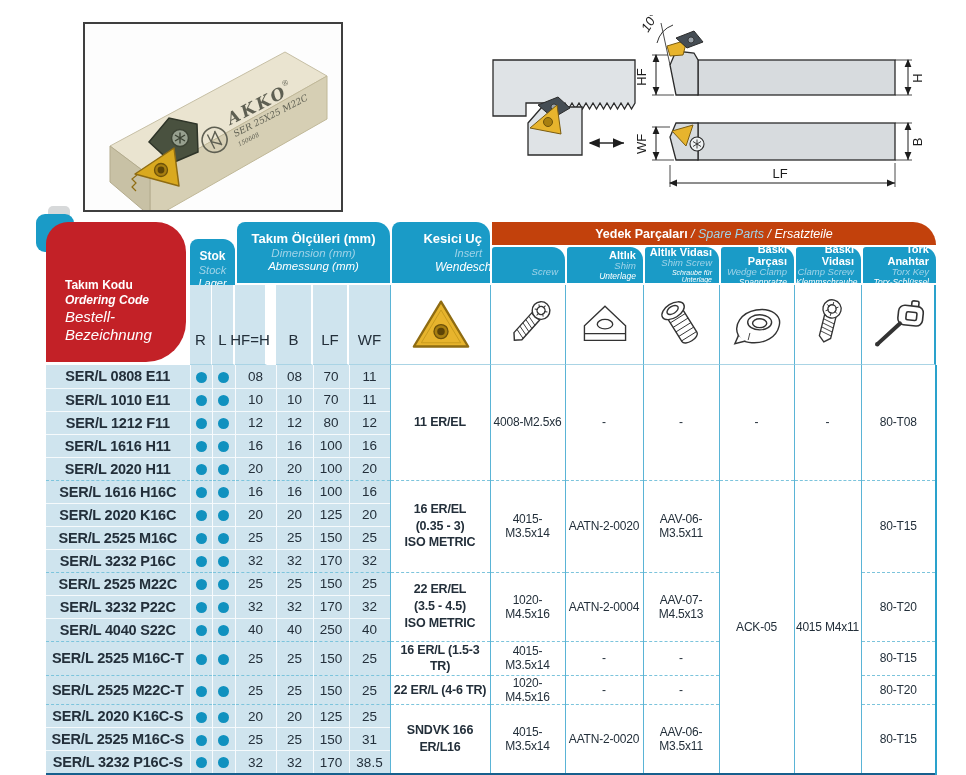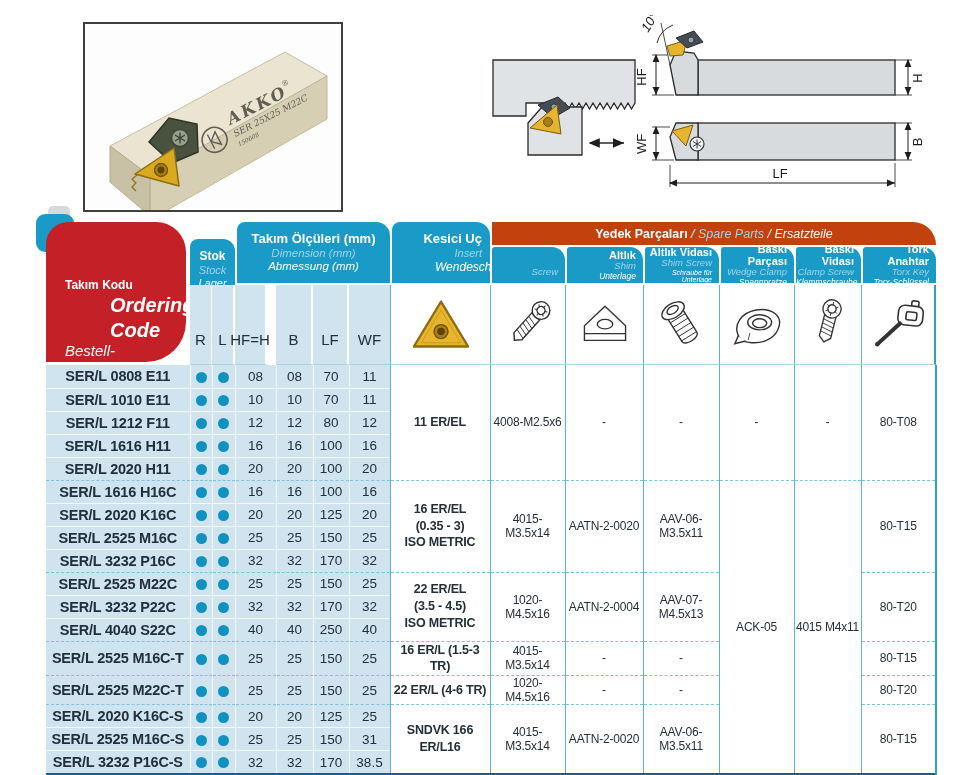--- a/index.html
+++ b/index.html
@@ -22,21 +22,21 @@
   #decor-gray  { position:absolute; left:48px; top:206px; width:22px; height:22px; background:#d7d9da; border-radius:5px; }
   #decor-cyan  { position:absolute; left:36px; top:214px; width:38px; height:38px; background:#1a9bc7; border-radius:9px; }
   
   #thead { position: absolute; left: 46px; top: 222px; width: 890px; height: 143px; }
   #redbox {
     position:absolute; left:0; top:0; width:140px; height:140px;
     background:#c32127; border-radius:22px 30px 40px 0;
     color:#fff; padding:56px 0 0 19px; line-height:1.24;
   }
   #redbox .r1 { font-size:12px; font-weight:bold; }
-  #redbox .r2 { font-size:20px;  font-weight:bold; font-style:italic;margin-left:45px; }
+  #redbox .r2 { font-size:12px;  font-weight:bold; font-style:italic; }
   #redbox .r3 { font-size:15px; font-style:italic; }
   .tab {
     position:absolute; background:#1a9bc7; color:#fff;
     display:flex; flex-direction:column; justify-content:center;
     line-height:1.18; text-align:center;
   }
   .tab .l1 { font-weight:bold; }
   .tab .l2 { color:#9fd3e8; font-style:italic; }
   .tab .l3 { font-style:italic; }
   #tab-stok   { left:144px; top:0; width:45px;  height:61px; border-radius:8px 12px 0 0; font-size:11px;margin-top:17px; }

